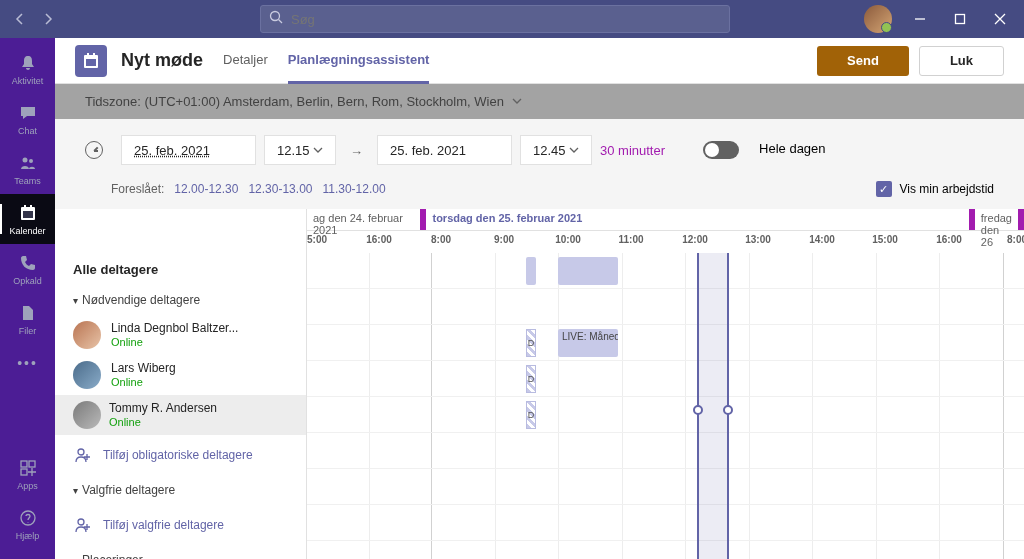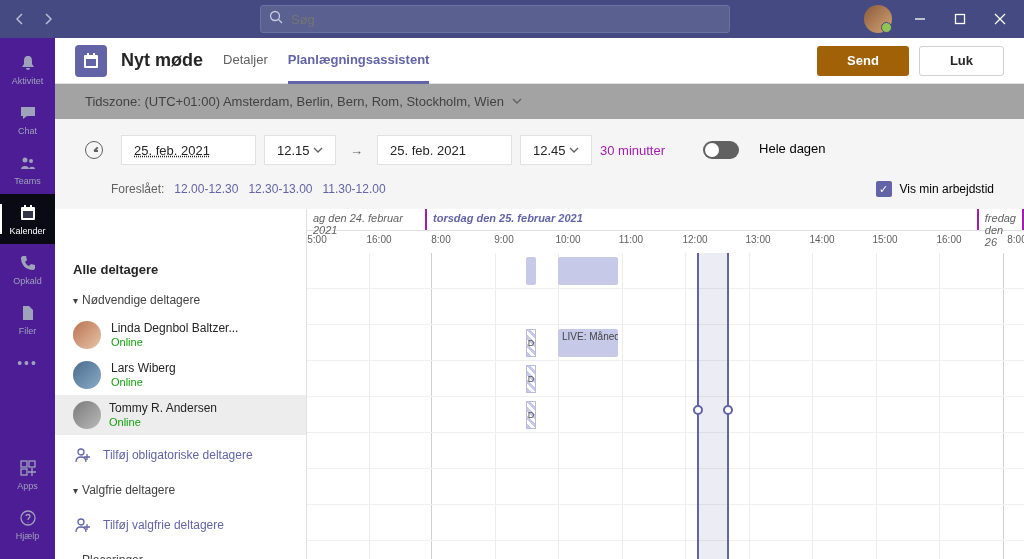--- a/index.html
+++ b/index.html
@@ -83,24 +83,24 @@
     .att-info { display: flex; flex-direction: column; line-height: 1.2; }
     .att-name { font-size: 12px; color: #252525; }
     .att-status { font-size: 11px; color: #13a10e; }
     .add-attendee { display: flex; align-items: center; padding: 10px 18px; gap: 10px; color: #6264a7; cursor: pointer; text-align: right; }
     .add-icon { width: 20px; height: 20px; display: flex; align-items: center; justify-content: center; font-size: 14px; }
     .add-text { font-size: 12px; line-height: 1.2; }
     
     
     .timeline { flex: 1; position: relative; overflow: hidden; }
     .day-headers { height: 22px; display: flex; border-bottom: 1px solid #e1e1e1; font-size: 11px; }
-    .day-header { padding: 3px 6px; color: #616161; border-right: 2px solid #a21caf; font-style: italic; }
+    .day-header { padding: 3px 6px; color: #616161; border-right: 6px solid #a21caf; }
     .day-header.today { color: #6264a7; font-weight: 600; }
     .hour-headers { height: 22px; display: flex; font-size: 10px; color: #616161; position: relative; }
-    .hour-label { position: absolute; top: 3px; transform: translateX(-50%); }
+    .hour-label { position: absolute; top: 3px; transform: translateX(-50%); font-weight: bold; }
     .grid-body { position: relative; height: calc(100% - 44px); }
     .grid-row { height: 36px; border-bottom: 1px solid #f0f0f0; position: relative; }
     .hour-line { position: absolute; top: 0; bottom: 0; width: 1px; background: #ededed; }
     .day-line { position: absolute; top: 0; bottom: 0; width: 1px; background: #d1d1d1; }
     
     .selection-band { position: absolute; top: 0; bottom: 0; background: rgba(98, 100, 167, 0.12); border-left: 2px solid #6264a7; border-right: 2px solid #6264a7; z-index: 5; }
     .sel-handle { position: absolute; top: 152px; width: 10px; height: 10px; background: #fff; border: 2px solid #6264a7; border-radius: 50%; }
     .sel-handle.left { left: -6px; }
     .sel-handle.right { right: -6px; }
     

